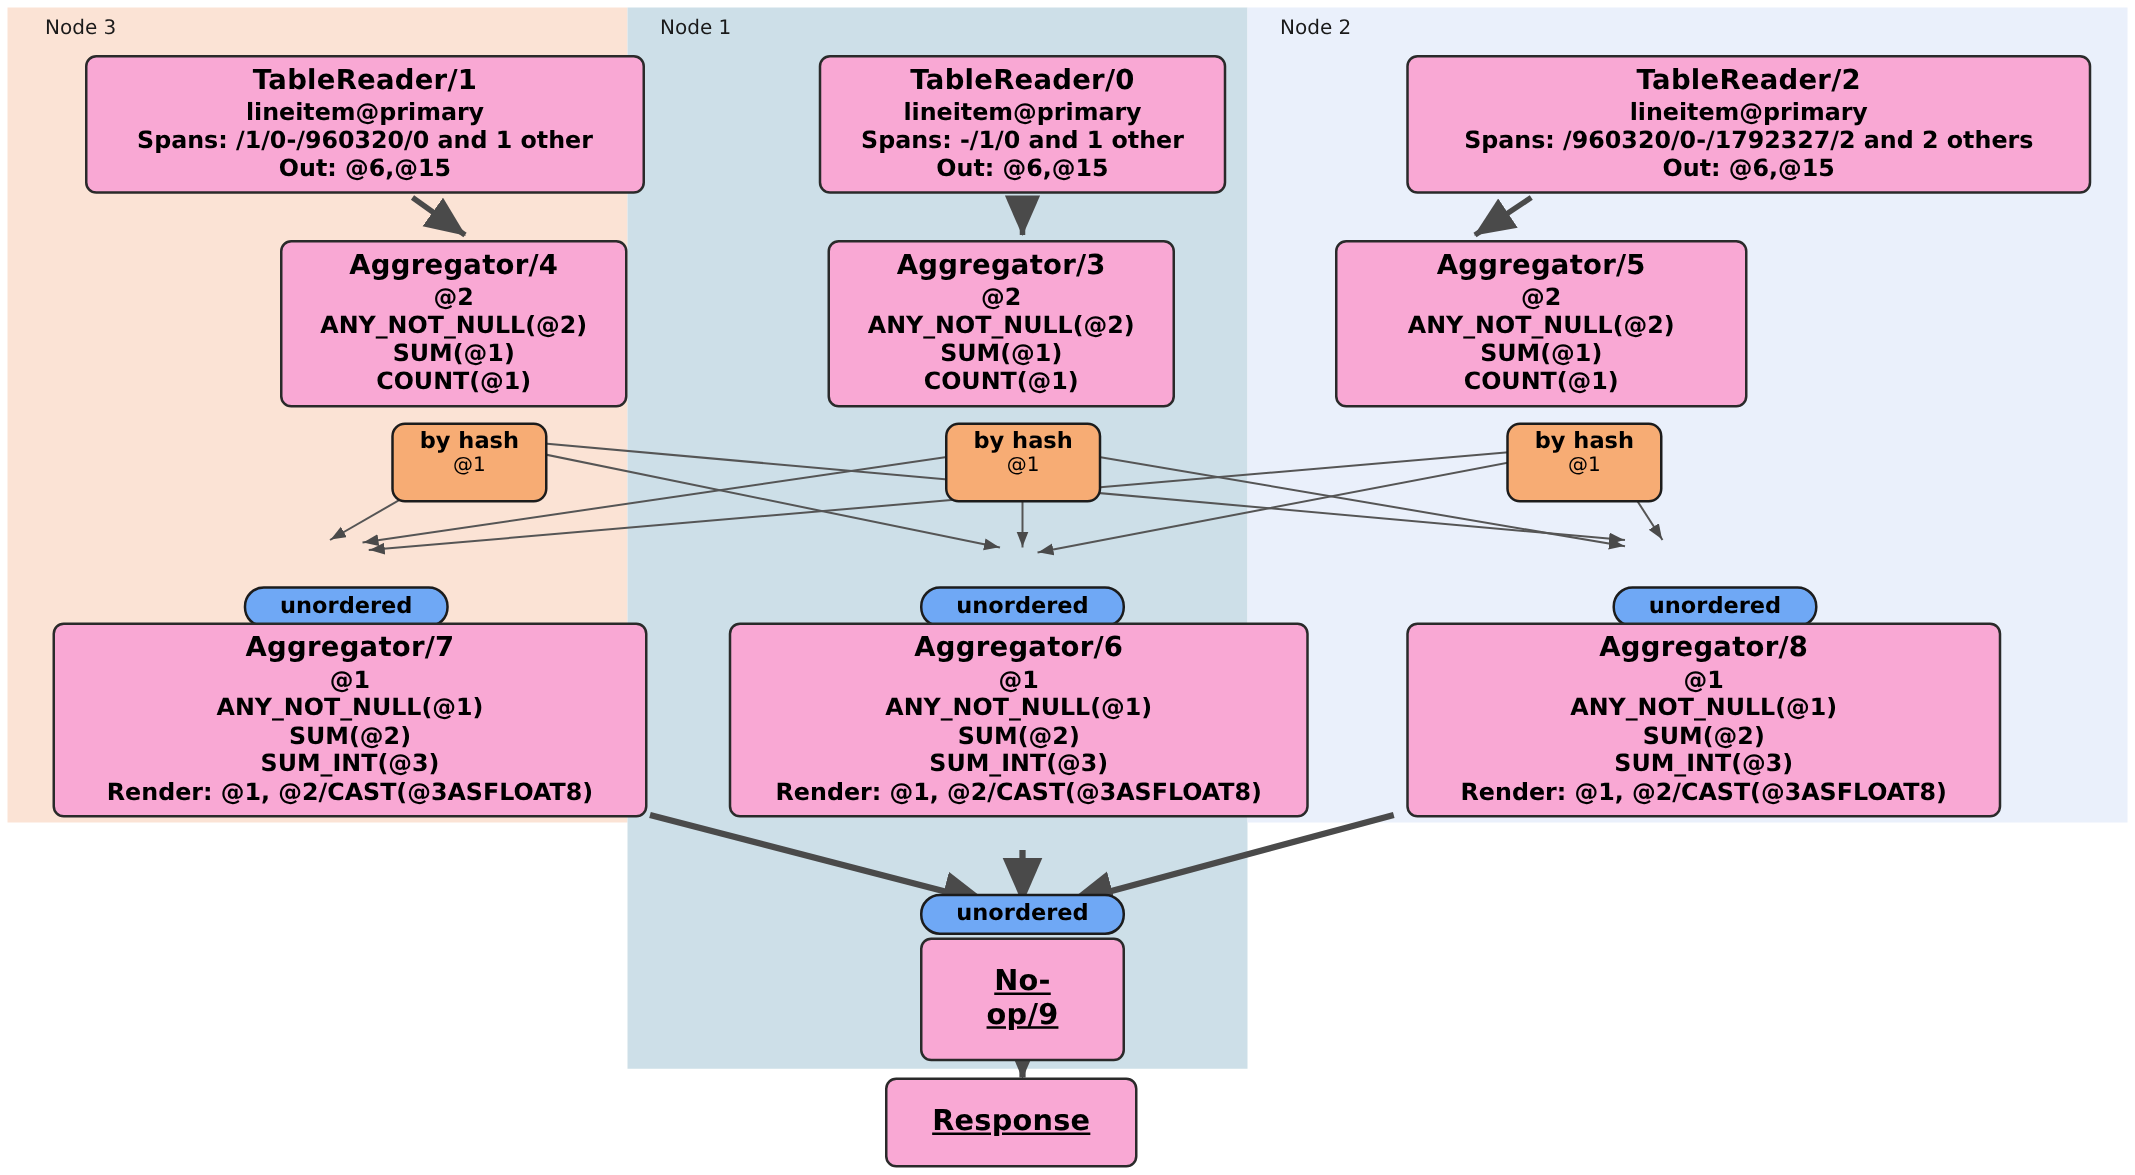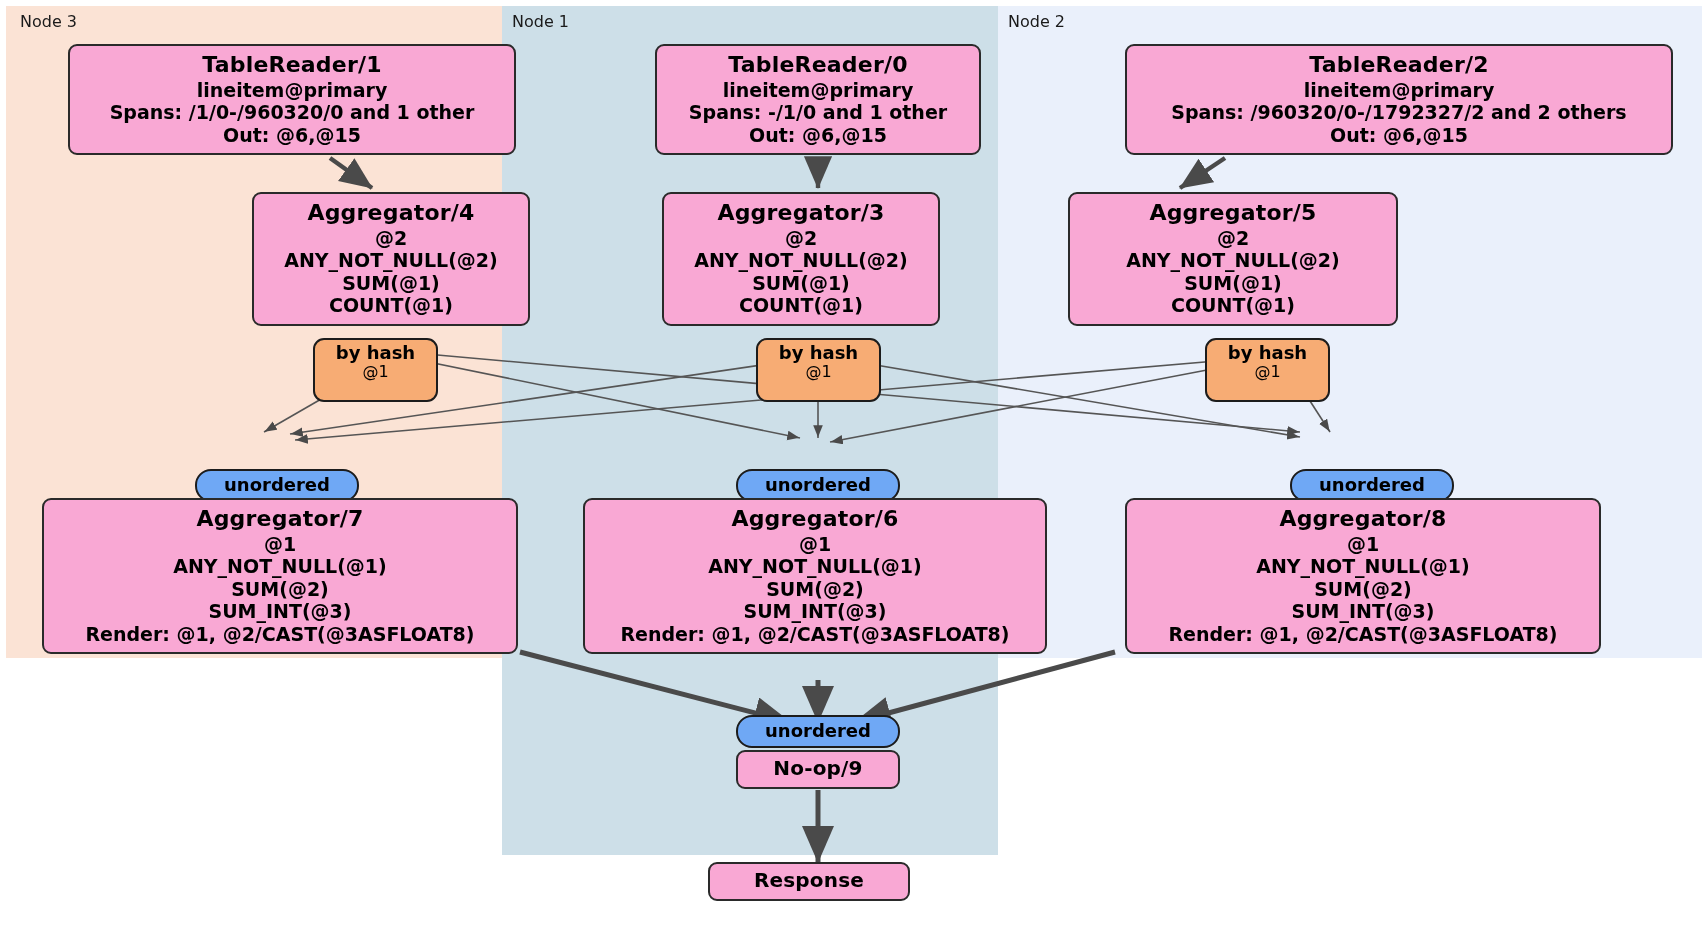--- a/index.html
+++ b/index.html
@@ -3,21 +3,21 @@
 <meta charset="utf-8">
 <style>
   html,body{margin:0;padding:0;background:#ffffff;}
   body{width:1708px;height:940px;position:relative;overflow:hidden;
        font-family:"DejaVu Sans","Liberation Sans",sans-serif;}
   #stage{position:absolute;left:0;top:0;width:1708px;height:940px;}
 
   
   .panel{position:absolute;box-sizing:border-box;}
   .panel-label{position:absolute;font-size:16px;color:#1a1a1a;
-               font-family:"DejaVu Sans","Liberation Sans",sans-serif;}
+               font-family:"DejaVu Sans","Liberation Sans",sans-serif;margin-left:16px;}
 
   
   svg.edges{position:absolute;left:0;top:0;width:1708px;height:940px;
             pointer-events:none;overflow:visible;}
 
   
   .box{position:absolute;box-sizing:border-box;background:#f9a8d4;
        border:2px solid #2a2a2a;border-radius:9px;
        text-align:center;color:#000;padding:6px 10px 7px 10px;
        line-height:1.18;}
@@ -28,21 +28,21 @@
   
   .pill{position:absolute;box-sizing:border-box;border:2px solid #1c1c1c;
         text-align:center;color:#000;line-height:1.1;}
   .pill.hash{background:#f7ac74;border-radius:11px;padding:3px 10px 20px 10px;}
   .pill.hash .h1{font-size:18px;font-weight:bold;display:block;}
   .pill.hash .h2{font-size:16px;display:block;}
   .pill.unord{background:#6fa8f5;border-radius:16px;padding:4px 14px 5px 14px;}
   .pill.unord .h1{font-size:18px;font-weight:bold;display:block;}
 
   .box.small{padding:5px 14px 6px 14px;}
-  .box.small .t{font-size:20px;margin:0;}
+  .box.small .t{font-size:23px;margin:15px;text-decoration:underline;}
 </style>
 </head>
 <body>
 
 <div id="stage">
 
   <div class="panel" style="left:6px;top:6px;width:496px;height:652px;background:#fbe3d5;"></div>
   <div class="panel" style="left:502px;top:6px;width:496px;height:849px;background:#cddfe8;"></div>
   <div class="panel" style="left:998px;top:6px;width:704px;height:652px;background:#eaf0fb;"></div>
 
@@ -97,21 +97,21 @@
     <span class="l">Out: @6,@15</span>
   </div>
 
   <div class="box" style="left:1125px;top:44px;width:548px;">
     <span class="t">TableReader/2</span>
     <span class="l">lineitem@primary</span>
     <span class="l">Spans: /960320/0-/1792327/2 and 2 others</span>
     <span class="l">Out: @6,@15</span>
   </div>
 
-  <div class="box" style="left:252px;top:192px;width:278px;">
+  <div class="box" style="left:224px;top:192px;width:278px;">
     <span class="t">Aggregator/4</span>
     <span class="l">@2</span>
     <span class="l">ANY_NOT_NULL(@2)</span>
     <span class="l">SUM(@1)</span>
     <span class="l">COUNT(@1)</span>
   </div>
 
   <div class="box" style="left:662px;top:192px;width:278px;">
     <span class="t">Aggregator/3</span>
     <span class="l">@2</span>

